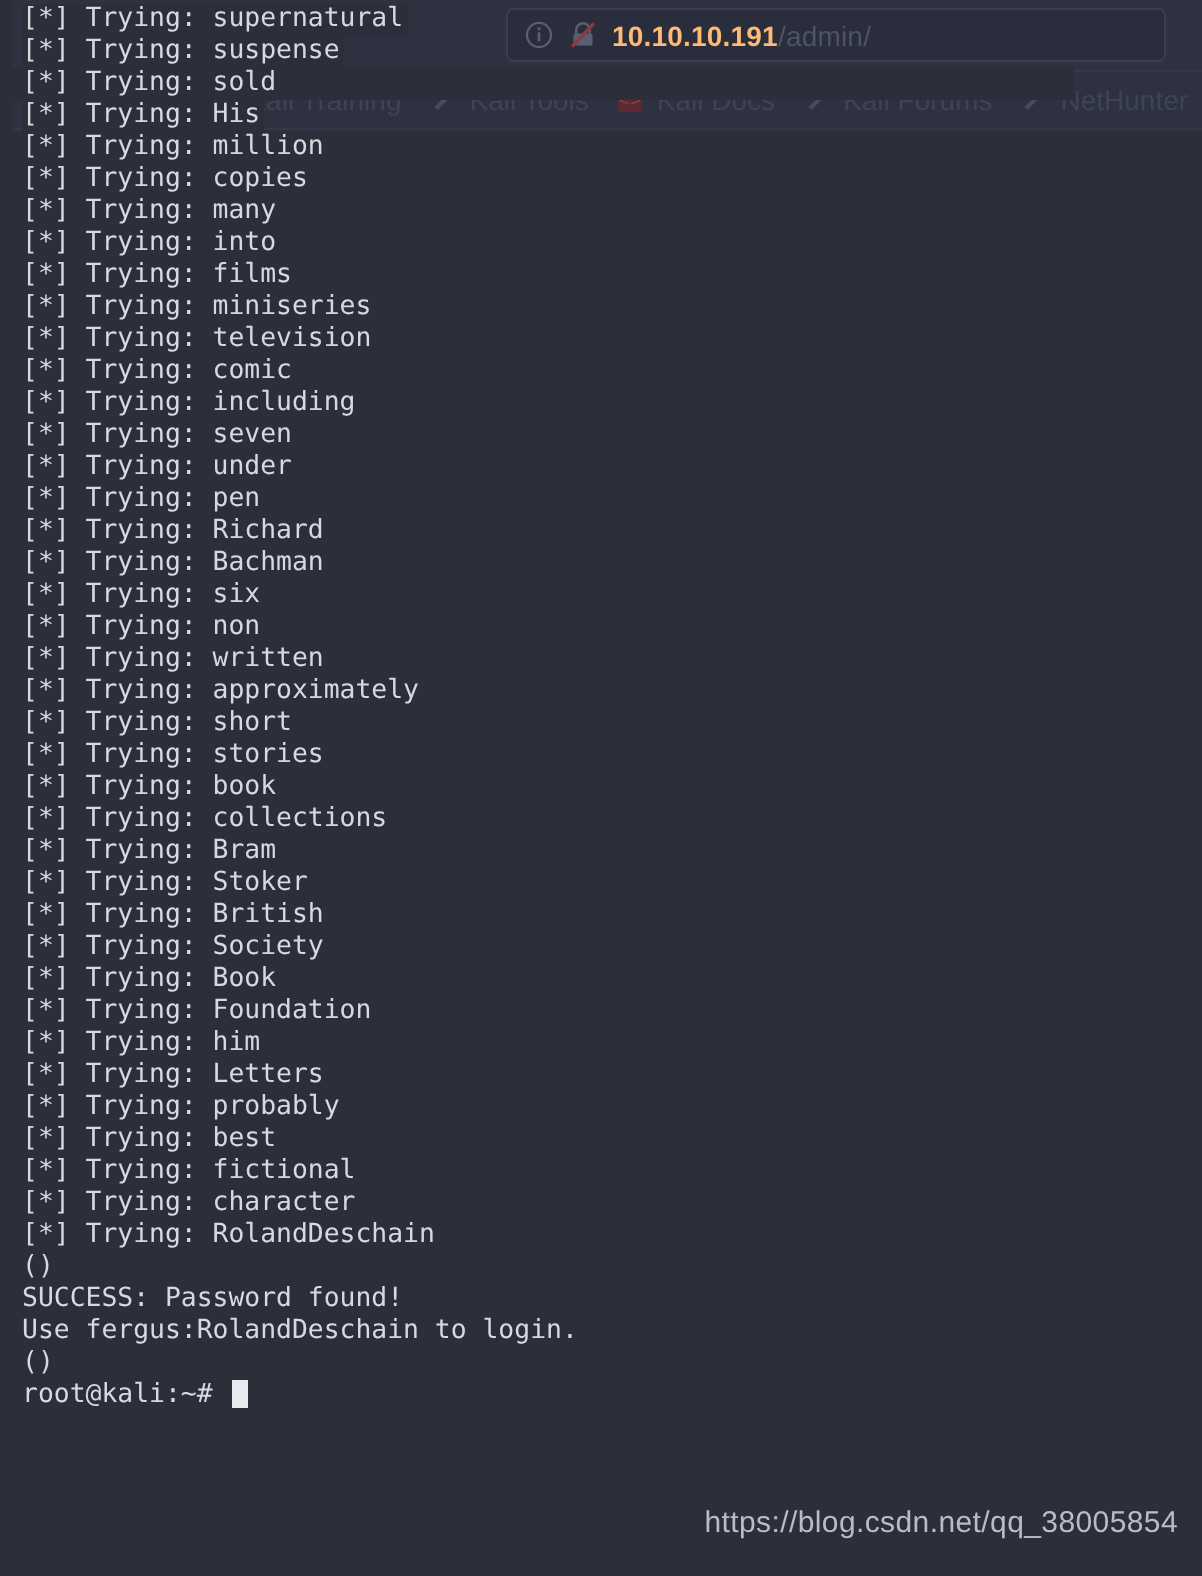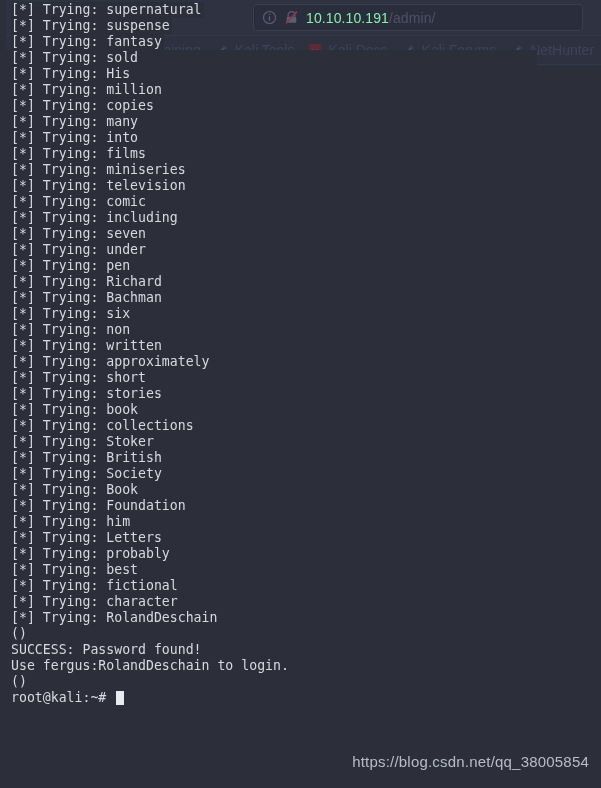--- a/index.html
+++ b/index.html
@@ -62,21 +62,21 @@
     display: flex;
     align-items: center;
   }
   #url-text {
     font-family: "Liberation Sans", sans-serif;
     font-size: 14px;
     color: #575b6e;
     white-space: nowrap;
     letter-spacing: 0.1px;
   }
-  #url-text .host { color: #86efac; }
+  #url-text .host { color: #fdba74; font-weight: bold; }
   #url-text .path { color: #4e5265; text-align: right; }
 
   #bookmarks-bar {
     position: absolute;
     left: 0;
     top: 36px;
     width: 601px;
     height: 29px;
     background: #2e3140;
     border-bottom: 1px solid #353849;
@@ -260,21 +260,20 @@
         <span class="bm-label">NetHunter</span>
       </div>
     </div>
   </div>
 
   <div id="terminal">
     <div id="term-left-edge"></div>
     <div id="term-lines">
         <div class="line topline"><span class="txt">[*] Trying: supernatural</span></div>
         <div class="line topline"><span class="txt">[*] Trying: suspense</span></div>
-        <div class="line topline"><span class="txt">[*] Trying: fantasy</span></div>
         <div class="line">[*] Trying: sold</div>
         <div class="line topline"><span class="txt">[*] Trying: His</span></div>
         <div class="line">[*] Trying: million</div>
         <div class="line">[*] Trying: copies</div>
         <div class="line">[*] Trying: many</div>
         <div class="line">[*] Trying: into</div>
         <div class="line">[*] Trying: films</div>
         <div class="line">[*] Trying: miniseries</div>
         <div class="line">[*] Trying: television</div>
         <div class="line">[*] Trying: comic</div>
@@ -285,20 +284,21 @@
         <div class="line">[*] Trying: Richard</div>
         <div class="line">[*] Trying: Bachman</div>
         <div class="line">[*] Trying: six</div>
         <div class="line">[*] Trying: non</div>
         <div class="line">[*] Trying: written</div>
         <div class="line">[*] Trying: approximately</div>
         <div class="line">[*] Trying: short</div>
         <div class="line">[*] Trying: stories</div>
         <div class="line">[*] Trying: book</div>
         <div class="line">[*] Trying: collections</div>
+        <div class="line">[*] Trying: Bram</div>
         <div class="line">[*] Trying: Stoker</div>
         <div class="line">[*] Trying: British</div>
         <div class="line">[*] Trying: Society</div>
         <div class="line">[*] Trying: Book</div>
         <div class="line">[*] Trying: Foundation</div>
         <div class="line">[*] Trying: him</div>
         <div class="line">[*] Trying: Letters</div>
         <div class="line">[*] Trying: probably</div>
         <div class="line">[*] Trying: best</div>
         <div class="line">[*] Trying: fictional</div>

